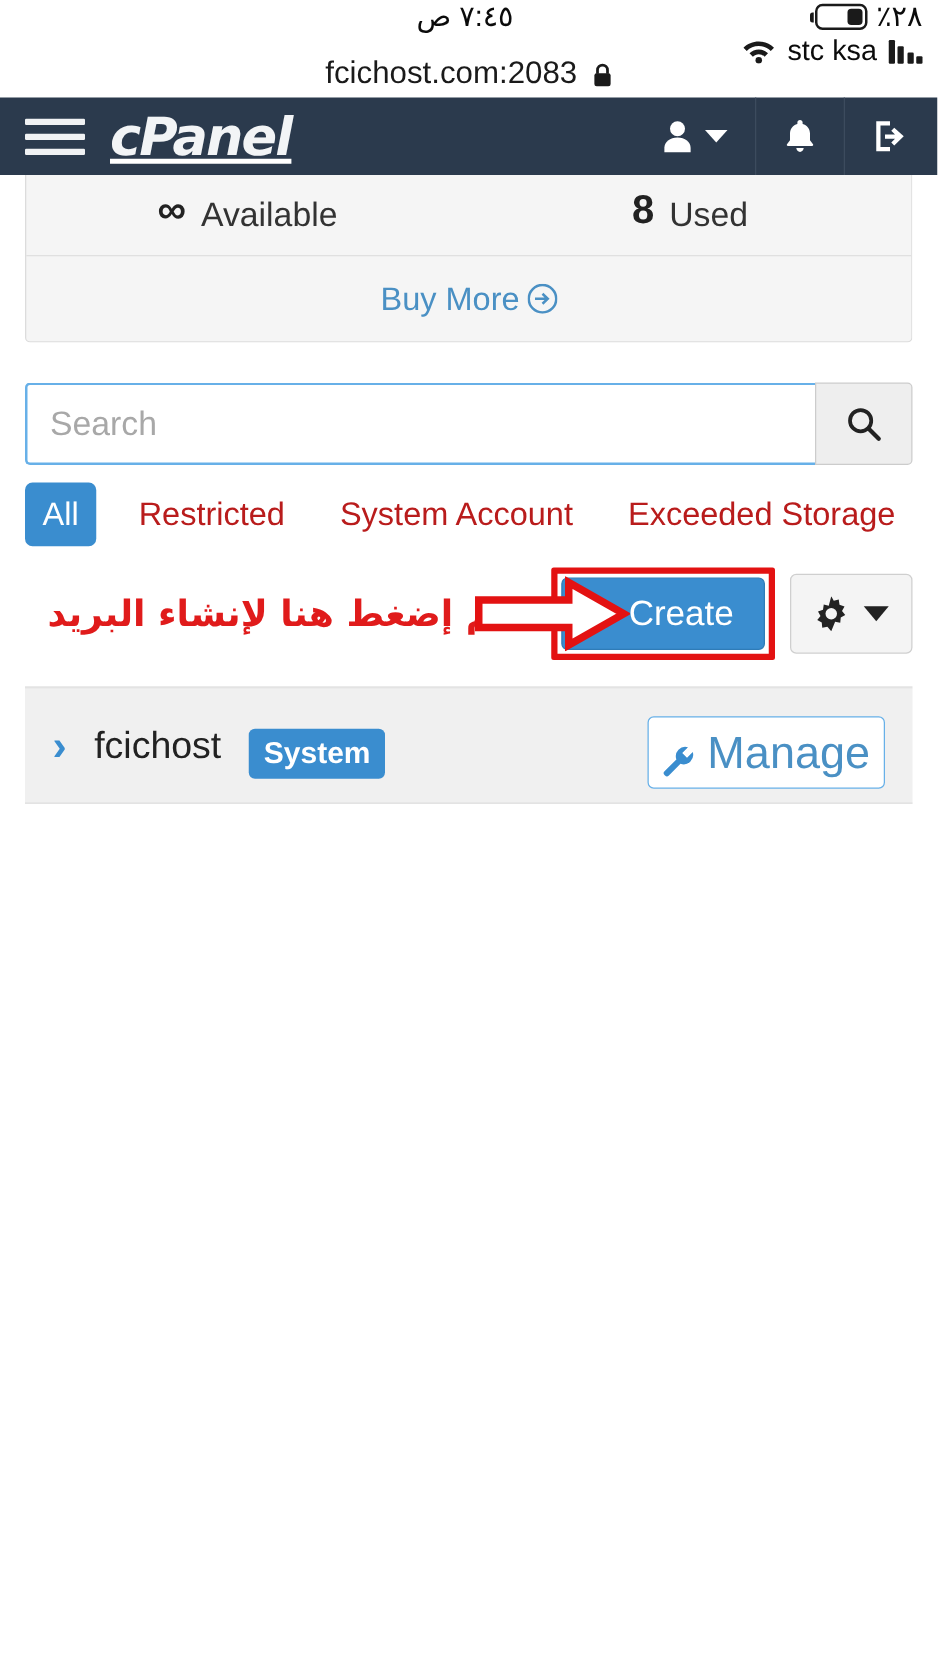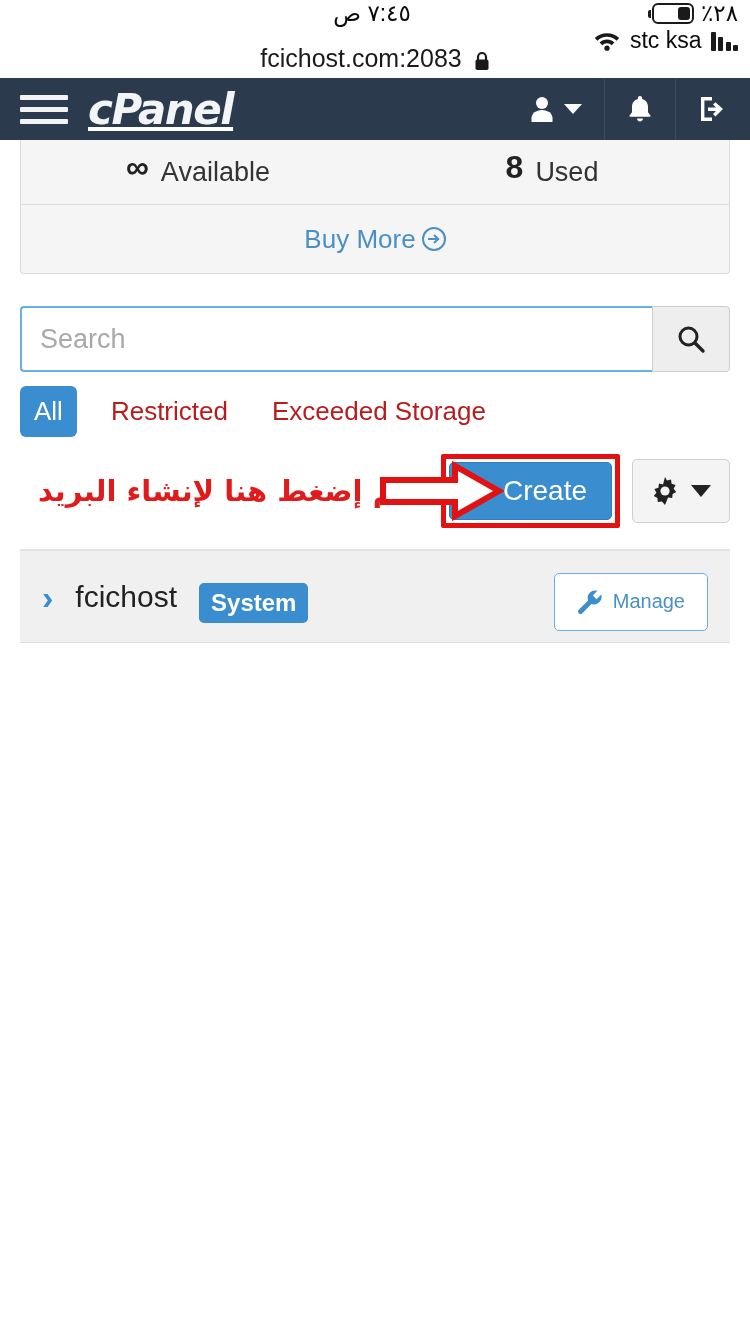--- a/index.html
+++ b/index.html
@@ -333,22 +333,22 @@
     border-radius: 5px;
     margin-top: 12px;
   }
   .btn-manage {
     margin-left: auto;
     border: 1px solid #67b0e8;
     background: #ffffff;
     color: #4a90c4;
     border-radius: 5px;
     height: 58px;
-    padding: 0 22px;
-    font-size: 20px;
+    padding: 0 11px;
+    font-size: 36px;
     display: flex;
     align-items: center;
     gap: 10px;
     cursor: pointer;
     font-family: "Liberation Sans", sans-serif;
     margin-top: 10px;
   }
   .wrench-icon { display: inline-block; width: 26px; height: 26px; }
 </style>
 </head>
@@ -460,20 +460,21 @@
             <circle cx="12.5" cy="12.5" r="8.5" fill="none" stroke="#222" stroke-width="3"></circle>
             <path d="M19 19l8 8" stroke="#222" stroke-width="3.4" stroke-linecap="round"></path>
           </svg>
         </span>
       </div>
     </div>
 
     <div class="filters">
       <div class="filter active">All</div>
       <div class="filter">Restricted</div>
+      <div class="filter">System Account</div>
       <div class="filter">Exceeded Storage</div>
     </div>
 
     <div class="action-row">
       <div class="annotation-ar">ثم إضغط هنا لإنشاء البريد</div>
       <div class="annot-arrow">
         <svg viewBox="0 0 124 60" width="124" height="60">
           <path d="M3 19h72V5l44 25-44 25V41H3z" fill="#ffffff" stroke="#e31212" stroke-width="6" stroke-linejoin="miter"></path>
         </svg>
       </div>

